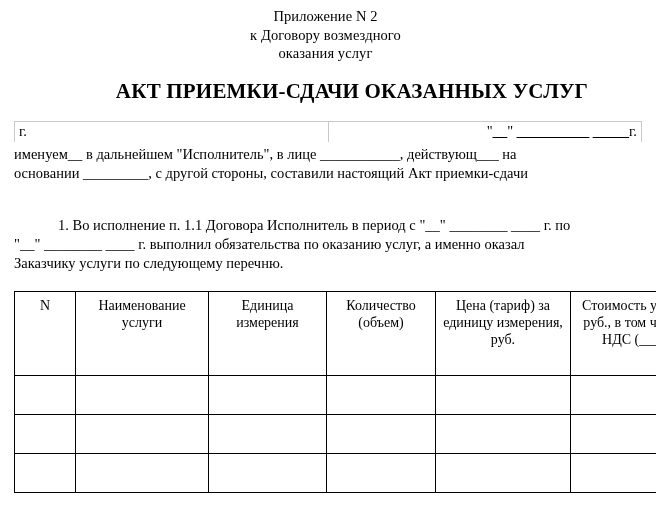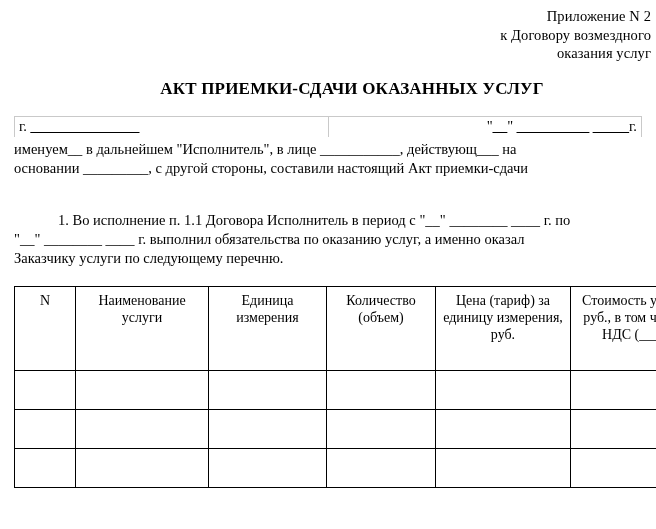--- a/index.html
+++ b/index.html
@@ -18,33 +18,33 @@
 
   .page {
     width: 656px;
     height: 529px;
     position: relative;
     box-sizing: border-box;
   }
 
   
   .doc-header {
-    text-align: right;
+    text-align: center;
     padding: 7px 5px 0 0;
     font-size: 14.5px;
     line-height: 18.5px;
     letter-spacing: 0.1px;
   }
   .doc-header div { white-space: nowrap; }
 
   
   .doc-title {
     text-align: center;
     font-weight: bold;
-    font-size: 17px;
+    font-size: 21px;
     letter-spacing: 0.2px;
     margin-top: 16px;
     margin-bottom: 0;
     padding-left: 48px;
   }
 
   
   .place-date {
     margin: 17px 14px 0 14px;
     border: 1px solid #c9c9c9;
@@ -124,21 +124,21 @@
   <div class="doc-header">
     <div>Приложение N 2</div>
     <div>к Договору возмездного</div>
     <div>оказания услуг</div>
   </div>
 
   <div class="doc-title">АКТ ПРИЕМКИ-СДАЧИ ОКАЗАННЫХ УСЛУГ</div>
 
   <div class="place-date">
     <div class="pd-left">
-      <span>г.</span>&nbsp;<span class="ul">_______________</span>
+      <span>г.</span>&nbsp;
     </div>
     <div class="pd-right">
       <span>"</span><span class="ul">__</span><span>"</span>&nbsp;<span class="ul">__________</span>&nbsp;<span class="ul">_____</span><span>г.</span>
     </div>
   </div>
 
   <div class="body-text">
     <p>именуем__ в дальнейшем "Исполнитель", в лице ___________, действующ___ на</p>
     <p>основании _________, с другой стороны, составили настоящий Акт приемки-сдачи</p>
   </div>

